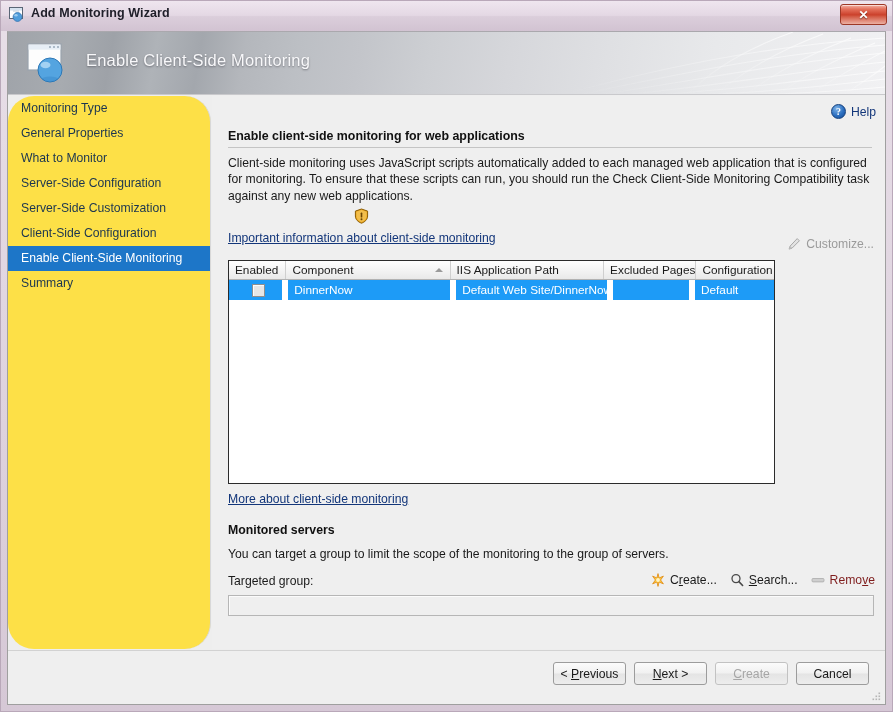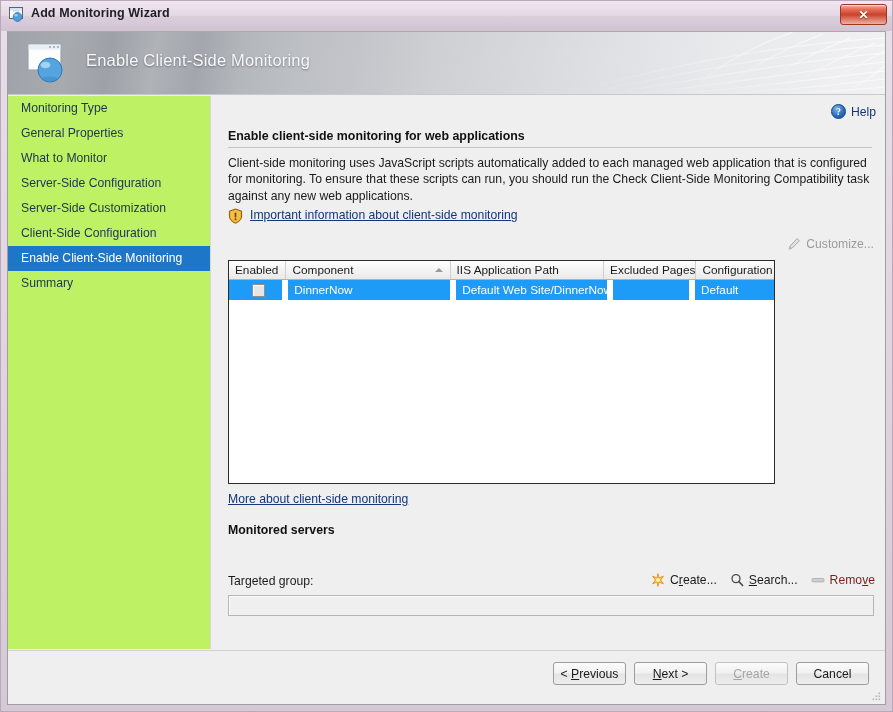--- a/index.html
+++ b/index.html
@@ -79,22 +79,23 @@
     font-size: 16.5px; color: #f8f8fa; font-weight: 400;
     letter-spacing: .2px;
     text-shadow: 0 1px 2px rgba(60,60,70,.55);
     white-space: nowrap;
   }
 
   
   #sidebar {
     position: absolute; left: 0; top: 64px;
     width: 203px; height: 553px;
-    background: #bef264;
+    background: #fde047;
     border-right: 1px solid #d8d8d8;
+    border-radius: 26px;
   }
   .nav-item {
     height: 25px; line-height: 25px;
     padding-left: 13px;
     font-size: 12.2px; color: #1b3550;
     white-space: nowrap; cursor: default;
   }
   .nav-item.sel {
     background: #1d76c8; color: #ffffff;
   }
@@ -128,21 +129,21 @@
   #section-rule {
     position: absolute; left: 16px; top: 51px; width: 644px; height: 1px;
     background: #c4c4c4;
   }
   #section-desc {
     position: absolute; left: 16px; top: 59px; width: 648px;
     font-size: 12.2px; color: #1a1a1a; line-height: 16.3px;
   }
   #warn-link {
     position: absolute; left: 16px; top: 112px;
-    display: flex; align-items: flex-start; gap: 7px;
+    display: flex; align-items: center; gap: 7px; flex-direction: column;
   }
   .shield-icon { width: 15px; height: 16px; flex: none; }
   #warn-link .txt {
     font-size: 12.2px; color: #13367a;
     text-decoration: underline; cursor: pointer;
   }
 
   #customize {
     position: absolute; right: 11px; top: 141px;
     display: flex; align-items: center; gap: 5px;
@@ -389,20 +390,21 @@
           <div class="gc cw-component">DinnerNow</div>
           <div class="gc cw-iis">Default Web Site/DinnerNow</div>
           <div class="gc cw-excluded"></div>
           <div class="gc cw-config">Default</div>
         </div>
       </div>
 
       <div id="more-link">More about client-side monitoring</div>
 
       <div id="servers-title">Monitored servers</div>
+      <div id="servers-desc">You can target a group to limit the scope of the monitoring to the group of servers.</div>
       <div id="targeted-label">Targeted group:</div>
 
       <div id="group-actions">
         <div class="act">
           <svg class="star-icon" viewBox="0 0 14 14">
             <path d="M7 0.6 L8.1 5 L12.4 3.1 L9.6 7 L12.4 10.9 L8.1 9 L7 13.4 L5.9 9 L1.6 10.9 L4.4 7 L1.6 3.1 L5.9 5 Z" fill="#fcc53a" stroke="#e08a14" stroke-width=".8"></path>
             <circle cx="7" cy="7" r="1.9" fill="#fff3c4"></circle>
           </svg>
           <span class="lbl">C<u>r</u>eate...</span>
         </div>

